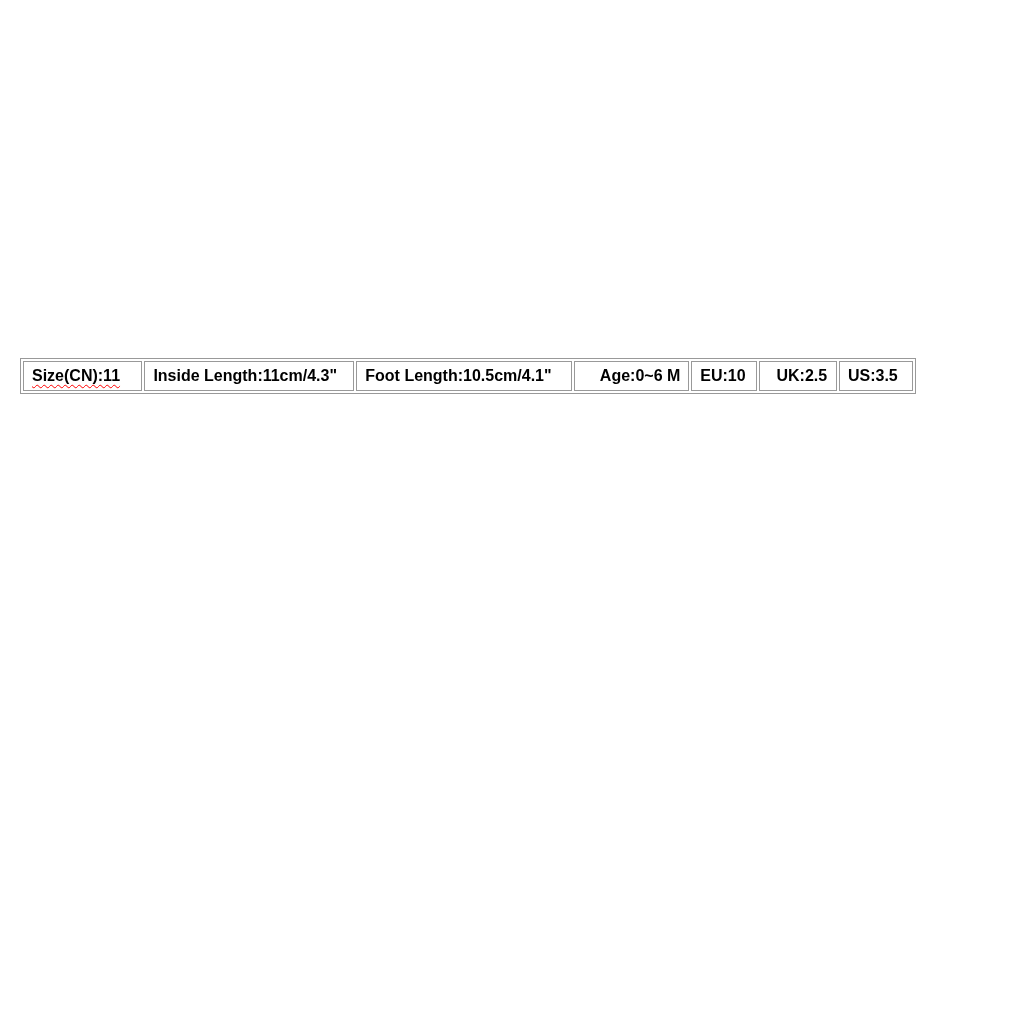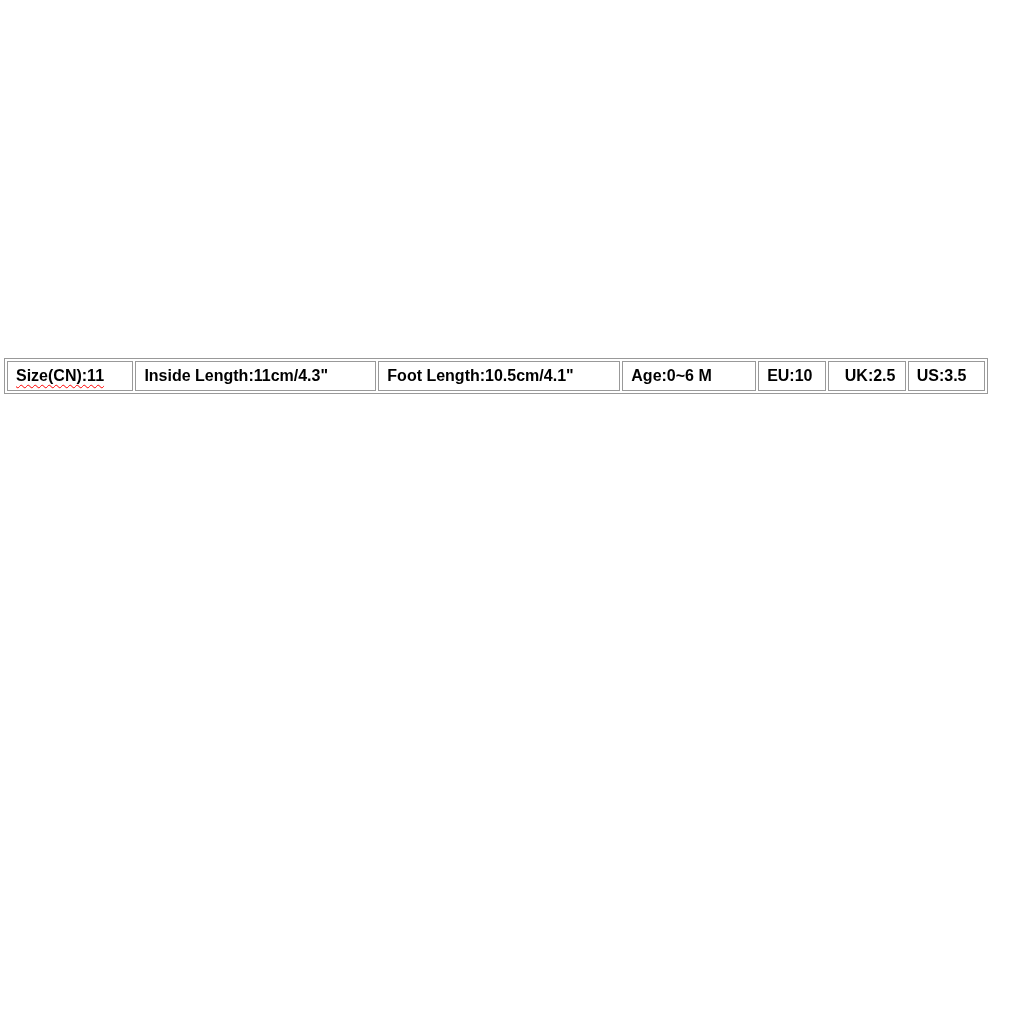--- a/index.html
+++ b/index.html
@@ -9,22 +9,22 @@
       margin: 0;
       padding: 0;
       width: 1024px;
       height: 1024px;
       background: #ffffff;
       font-family: Arial, sans-serif;
     }
     .table-container {
       position: absolute;
       top: 358px;
-      left: 4px;
-      width: 984px;
+      left: 20px;
+      width: 896px;
     }
     table {
       border-collapse: separate;
       border-spacing: 2px;
       width: 100%;
       border: 1px solid #999;
     }
     td {
       border: 1px solid #999;
       padding: 5px 8px;
@@ -37,21 +37,21 @@
     .size-cn {
       text-decoration: underline;
       text-decoration-color: #ff0000;
       text-decoration-style: wavy;
       text-decoration-thickness: 1px;
       text-underline-offset: 3px;
     }
     .col-size { width: 128px; }
     .col-inside { width: 248px; }
     .col-foot { width: 248px; }
-    .col-age { width: 138px; text-align: left; }
+    .col-age { width: 138px; text-align: right; }
     .col-eu { width: 68px; }
     .col-uk { width: 78px; padding-left: 16px; }
     .col-us { width: 78px; }
   </style>
 </head>
 <body>
 
 <div class="table-container">
   <table>
     <tbody>

